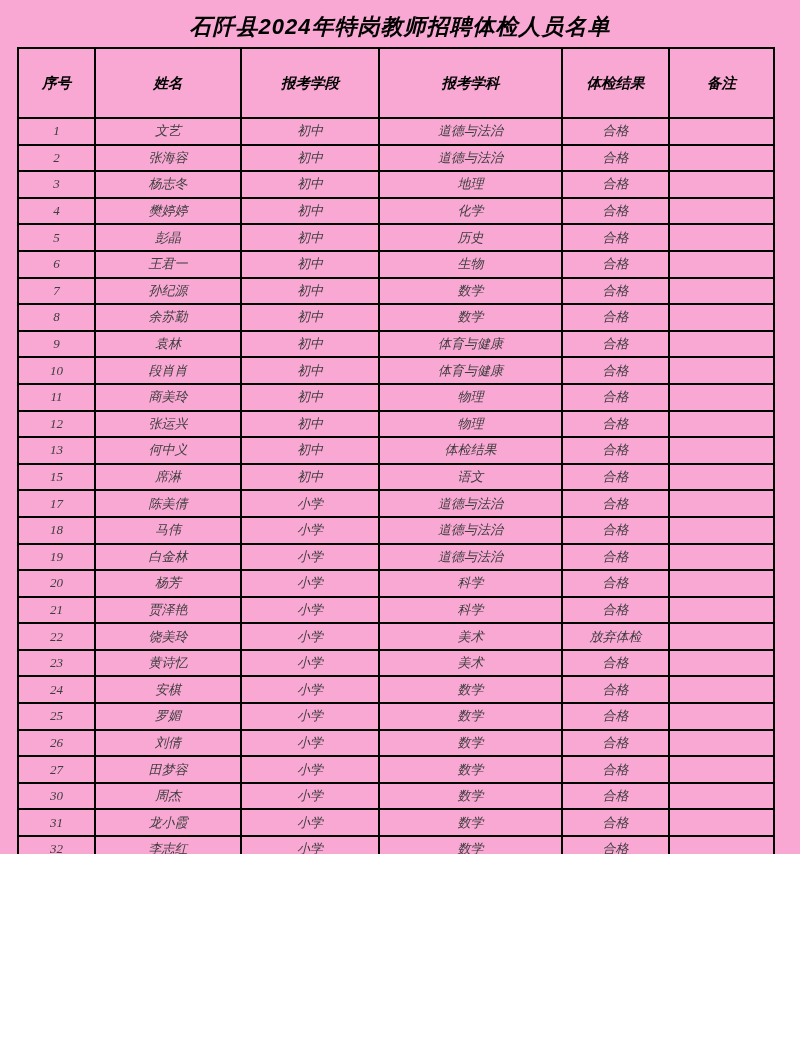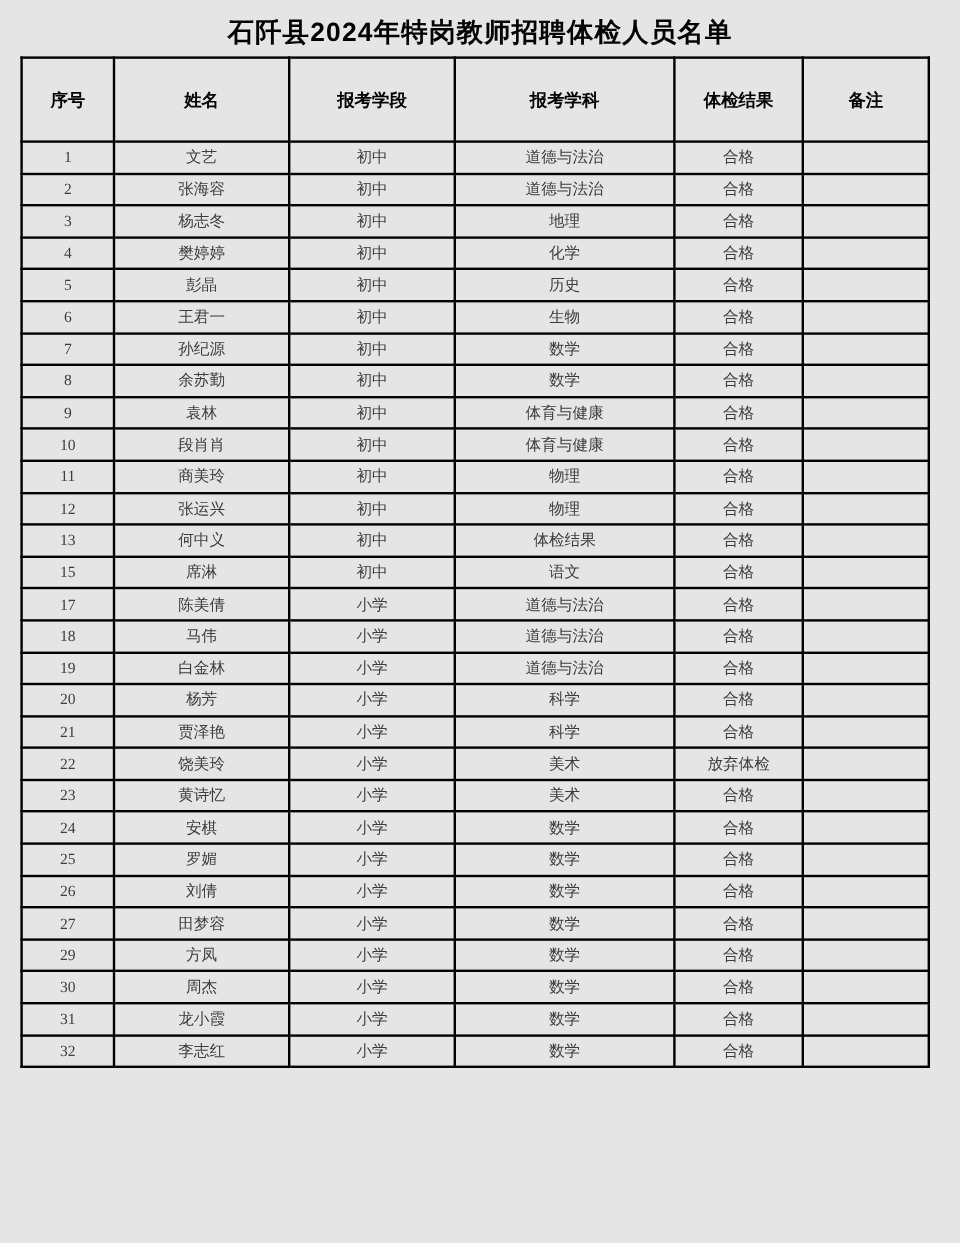--- a/index.html
+++ b/index.html
@@ -4,23 +4,24 @@
 <style>
   html, body {
     margin: 0;
     padding: 0;
     background: #ffffff;
     font-family: "Liberation Serif", "DejaVu Serif", serif;
   }
   .page {
     position: relative;
     width: 800px;
-    height: 1036px;
-    background: #e5e5e5;
+    height: 854px;
+    background: #f9a8d4;
     overflow: hidden;
+    font-style: italic;
   }
   .doc-title {
     margin: 0;
     padding-top: 12px;
     text-align: center;
     font-size: 22px;
     font-weight: bold;
     color: #000000;
     letter-spacing: 1px;
     font-family: "Liberation Sans", "DejaVu Sans", sans-serif;
@@ -282,28 +283,20 @@
         </tr>
         <tr>
           <td>27</td>
           <td>田梦容</td>
           <td>小学</td>
           <td>数学</td>
           <td>合格</td>
           <td></td>
         </tr>
         <tr>
-          <td>29</td>
-          <td>方凤</td>
-          <td>小学</td>
-          <td>数学</td>
-          <td>合格</td>
-          <td></td>
-        </tr>
-        <tr>
           <td>30</td>
           <td>周杰</td>
           <td>小学</td>
           <td>数学</td>
           <td>合格</td>
           <td></td>
         </tr>
         <tr>
           <td>31</td>
           <td>龙小霞</td>

